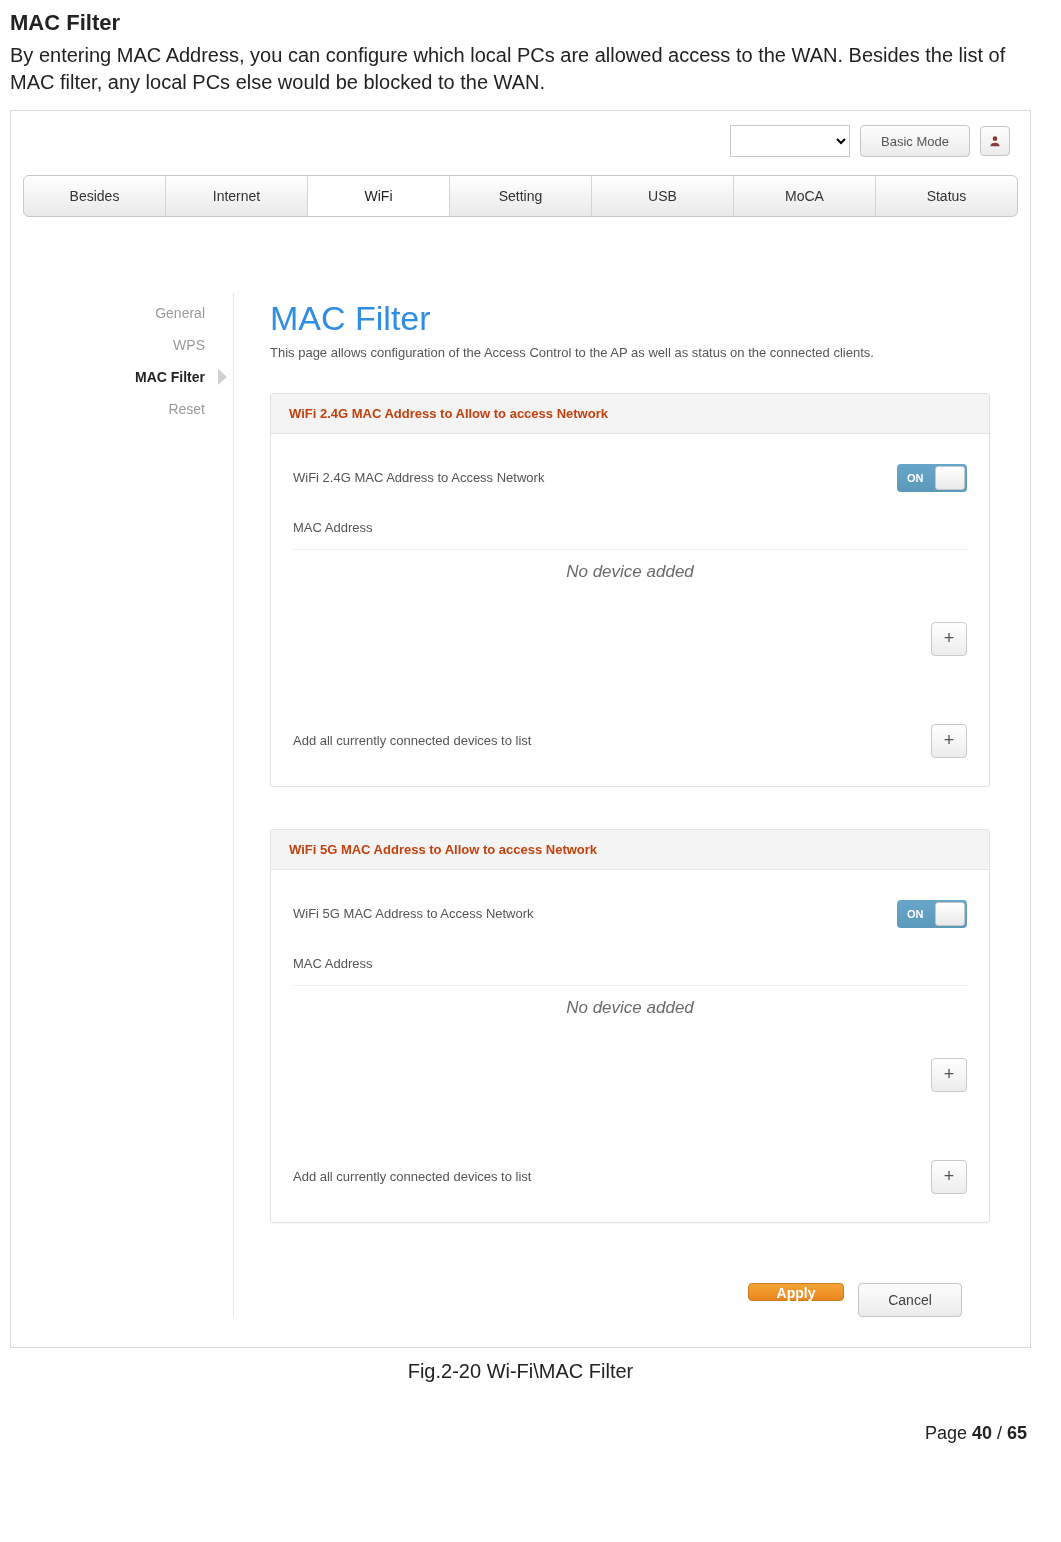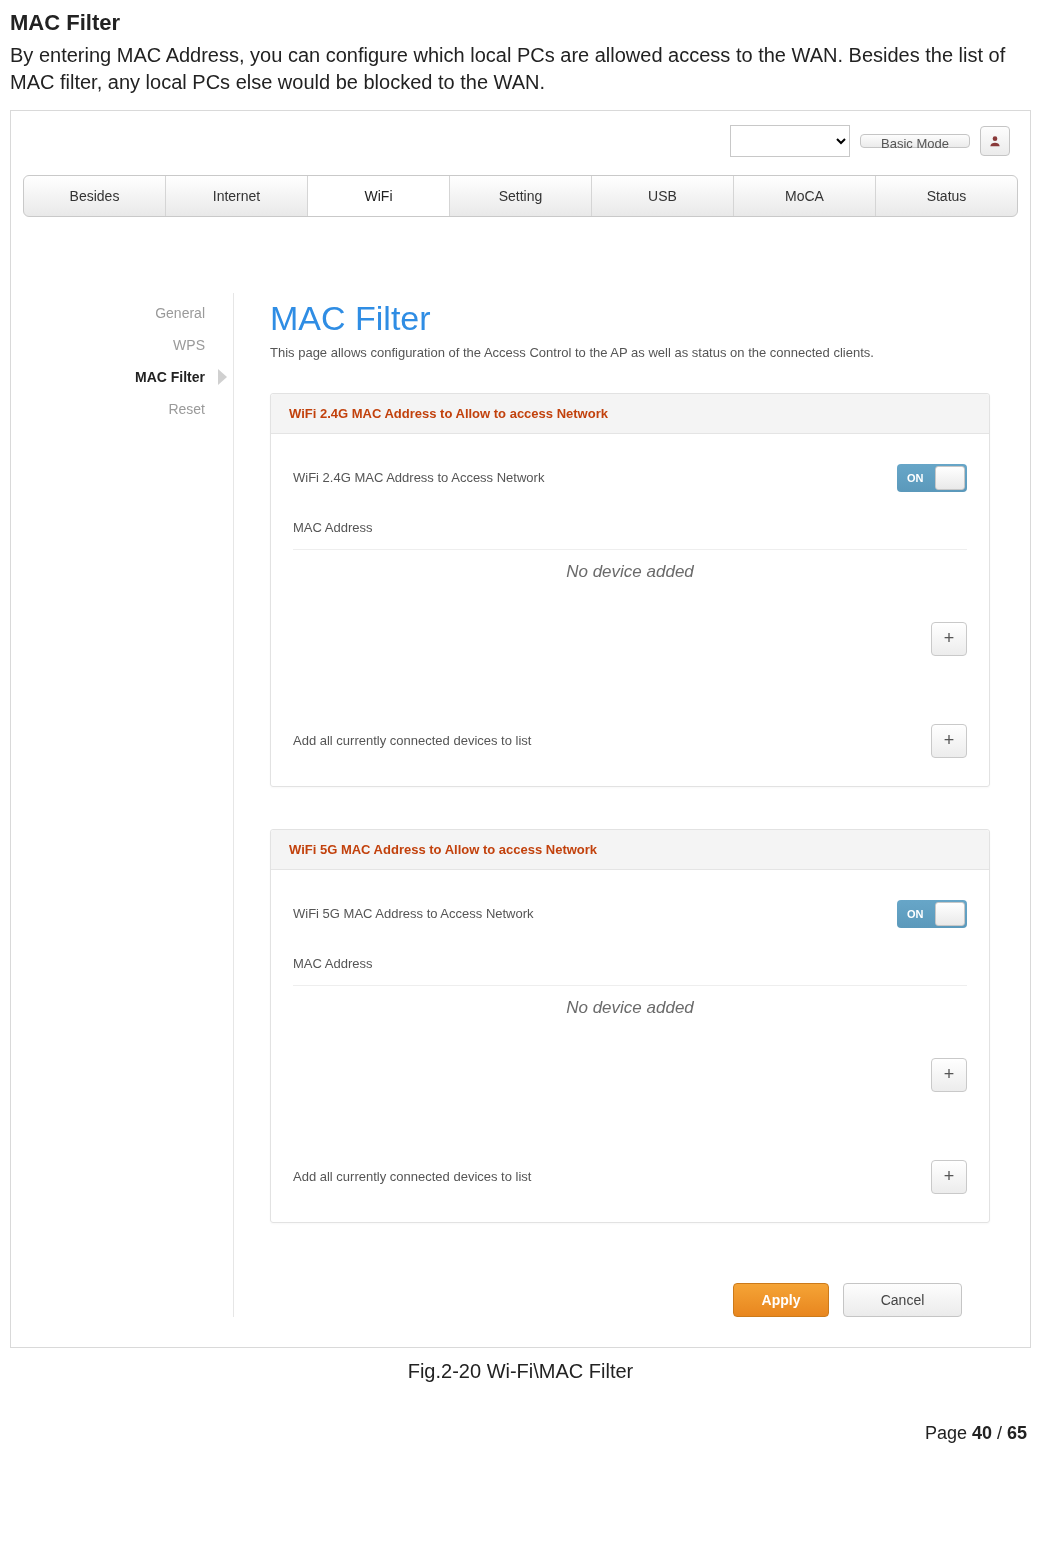--- a/index.html
+++ b/index.html
@@ -3,21 +3,21 @@
 <meta charset="utf-8">
 <style>
   html,body{margin:0;padding:0;font-family:Arial,Helvetica,sans-serif;background:#fff;color:#222;}
   .page{width:1061px;margin:0 auto;padding:10px 30px 20px 10px;box-sizing:border-box;}
   .doc-heading{font-weight:700;font-size:22px;margin:0 0 6px 0;}
   .doc-para{font-size:20px;line-height:1.35;margin:0 0 14px 0;}
   
   .shot{border:1px solid #d9d9d9;background:#fff;position:relative;padding-bottom:30px;}
   .topbar{display:flex;justify-content:flex-end;align-items:center;gap:10px;padding:14px 20px 18px 20px;}
   .lang-select{width:120px;height:26px;font-size:13px;border:1px solid #c8c8c8;background:#fff;padding:15px 4px;}
-  .basic-mode{width:110px;height:14px;font-size:13px;color:#555;background:linear-gradient(#fdfdfd,#ebebeb);border:1px solid #c5c5c5;border-radius:4px;}
+  .basic-mode{width:110px;height:32px;font-size:13px;color:#555;background:linear-gradient(#fdfdfd,#ebebeb);border:1px solid #c5c5c5;border-radius:4px;}
   .user-ic{width:28px;height:28px;border:1px solid #c5c5c5;border-radius:4px;background:linear-gradient(#fdfdfd,#ebebeb);display:flex;align-items:center;justify-content:center;font-size:14px;color:#7a3030;}
   .navtabs{display:flex;border:1px solid #c9c9c9;border-radius:6px;overflow:hidden;margin:0 12px;background:linear-gradient(#ffffff,#e9e9e9);}
   .navtab{flex:1;text-align:center;padding:12px 0;font-size:14px;color:#333;border-right:1px solid #d5d5d5;cursor:pointer;}
   .navtab:last-child{border-right:none;}
   .navtab.active{background:#fff;color:#222;font-weight:500;box-shadow:inset 0 -3px 0 #fff, 0 2px 0 #fff;}
   
   .body-row{display:flex;margin-top:76px;padding:0 12px;}
   .sidebar{width:210px;flex:none;padding-top:4px;}
   .side-item{text-align:right;padding:8px 28px 8px 0;font-size:14px;color:#9a9a9a;cursor:pointer;position:relative;}
   .side-item.active{color:#222;font-weight:700;}
@@ -34,22 +34,22 @@
   .toggle{width:70px;height:28px;border-radius:4px;background:#ddd;position:relative;display:flex;align-items:center;}
   .toggle.on{background:linear-gradient(#67a6c8,#5b99bb);}
   .toggle .knob{position:absolute;top:2px;width:30px;height:24px;background:linear-gradient(#ffffff,#e9e9e9);border:1px solid #c7c7c7;border-radius:3px;box-sizing:border-box;}
   .toggle.on .knob{right:2px;}
   .toggle .txt{font-size:11px;color:#fff;font-weight:700;margin-left:10px;}
   .no-device{text-align:center;font-style:italic;color:#6a6a6a;font-size:17px;padding:12px 0 10px 0;}
   .plus-row{display:flex;justify-content:flex-end;padding:30px 0 8px 0;}
   .plus-btn{width:34px;height:32px;border:1px solid #c9c9c9;border-radius:4px;background:linear-gradient(#ffffff,#ececec);display:flex;align-items:center;justify-content:center;font-size:18px;color:#555;cursor:pointer;}
   .add-all{display:flex;align-items:center;justify-content:space-between;padding:60px 0 6px 0;font-size:13px;color:#555;}
   .actions{display:flex;justify-content:flex-end;gap:14px;padding:18px 28px 0 0;}
-  .btn-apply{width:96px;height:34px;border:1px solid #cc7a1a;border-radius:4px;background:linear-gradient(#f5a436,#e8861f);color:#fff;font-weight:700;font-size:14px;cursor:pointer;}
-  .btn-cancel{width:119px;height:34px;border:1px solid #c5c5c5;border-radius:4px;background:linear-gradient(#fdfdfd,#ebebeb);color:#444;font-size:14px;cursor:pointer;}
+  .btn-apply{width:96px;height:18px;border:1px solid #cc7a1a;border-radius:4px;background:linear-gradient(#f5a436,#e8861f);color:#fff;font-weight:700;font-size:14px;cursor:pointer;}
+  .btn-cancel{width:104px;height:34px;border:1px solid #c5c5c5;border-radius:4px;background:linear-gradient(#fdfdfd,#ebebeb);color:#444;font-size:14px;cursor:pointer;}
   .fig-caption{text-align:center;font-size:20px;margin:12px 0 40px 0;}
   .footer{text-align:right;font-size:18px;padding-right:4px;}
   .footer .b{font-weight:700;}
 </style>
 </head>
 <body>
 
 <div class="page">
 
   <h2 class="doc-heading">MAC Filter</h2>

